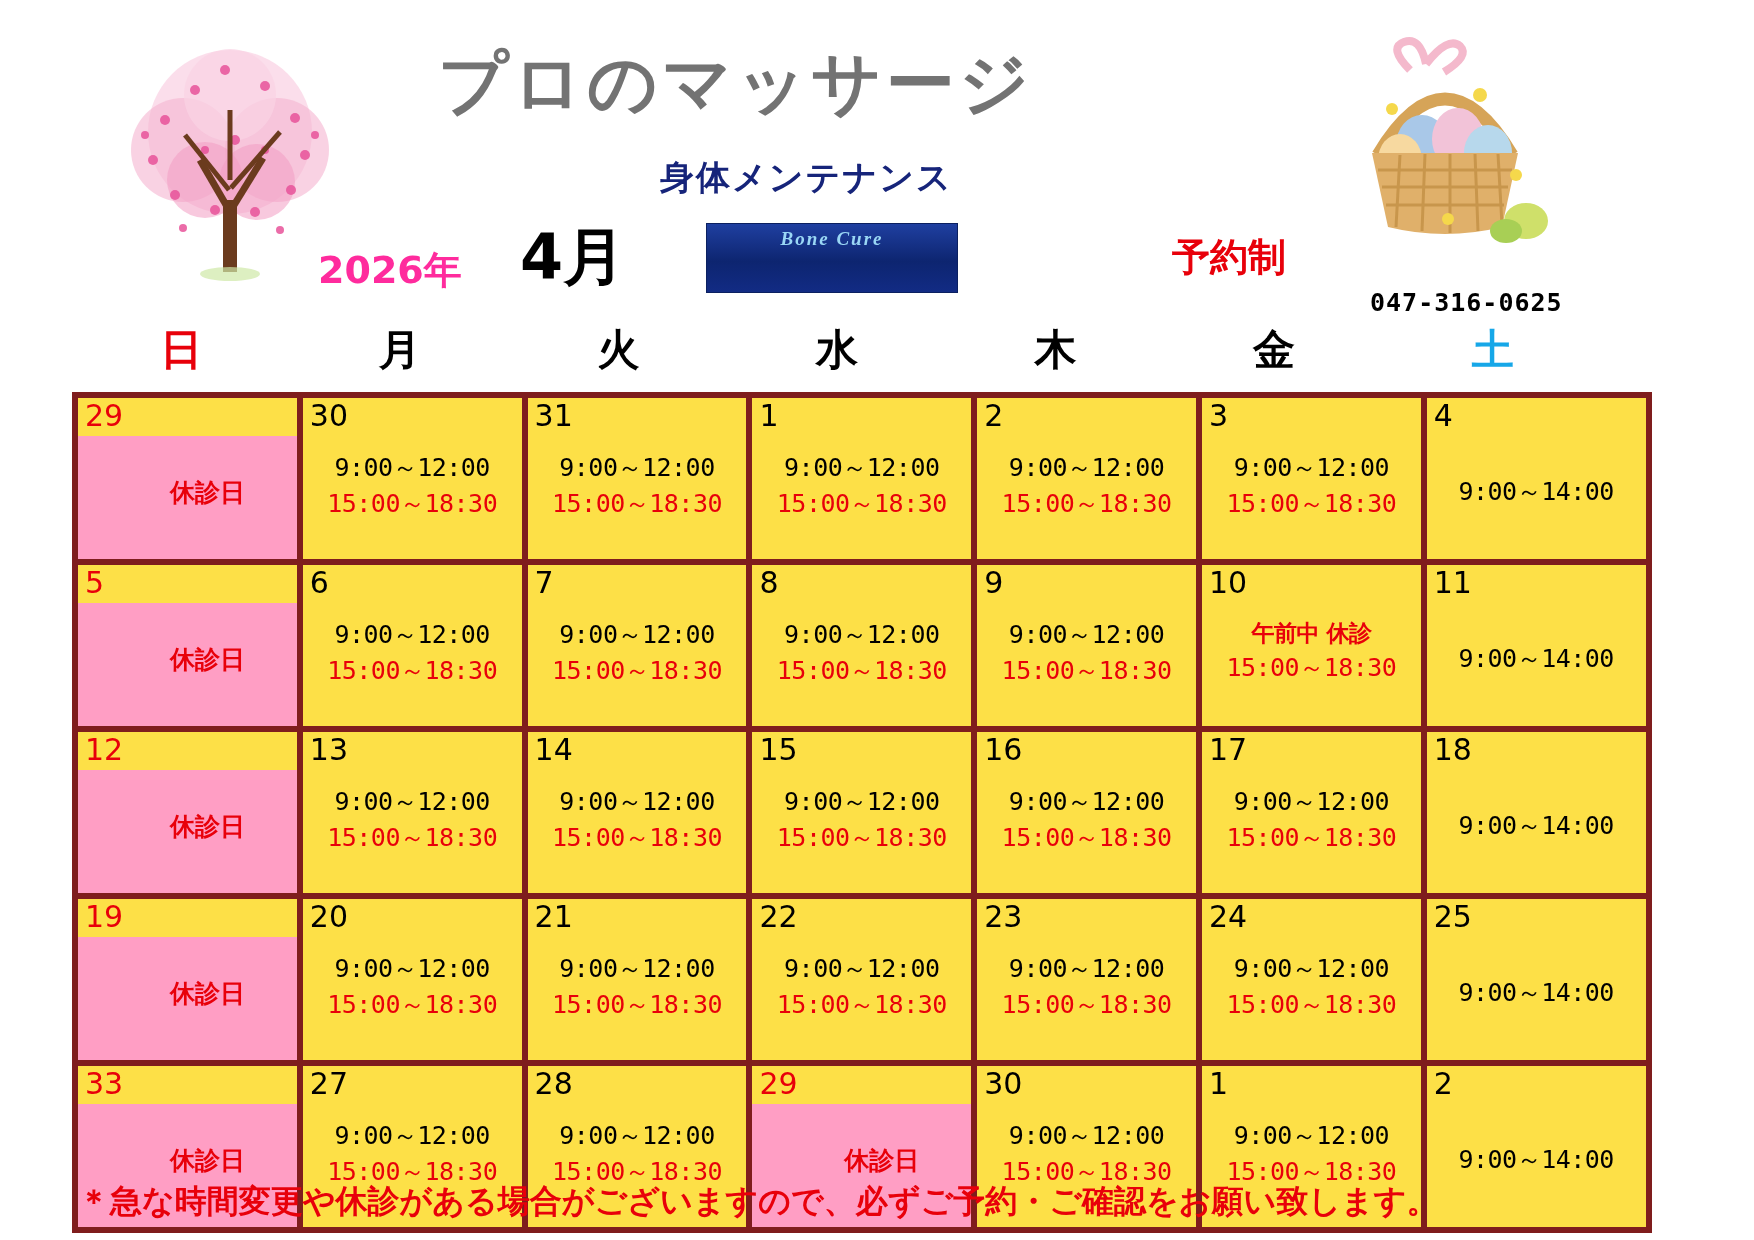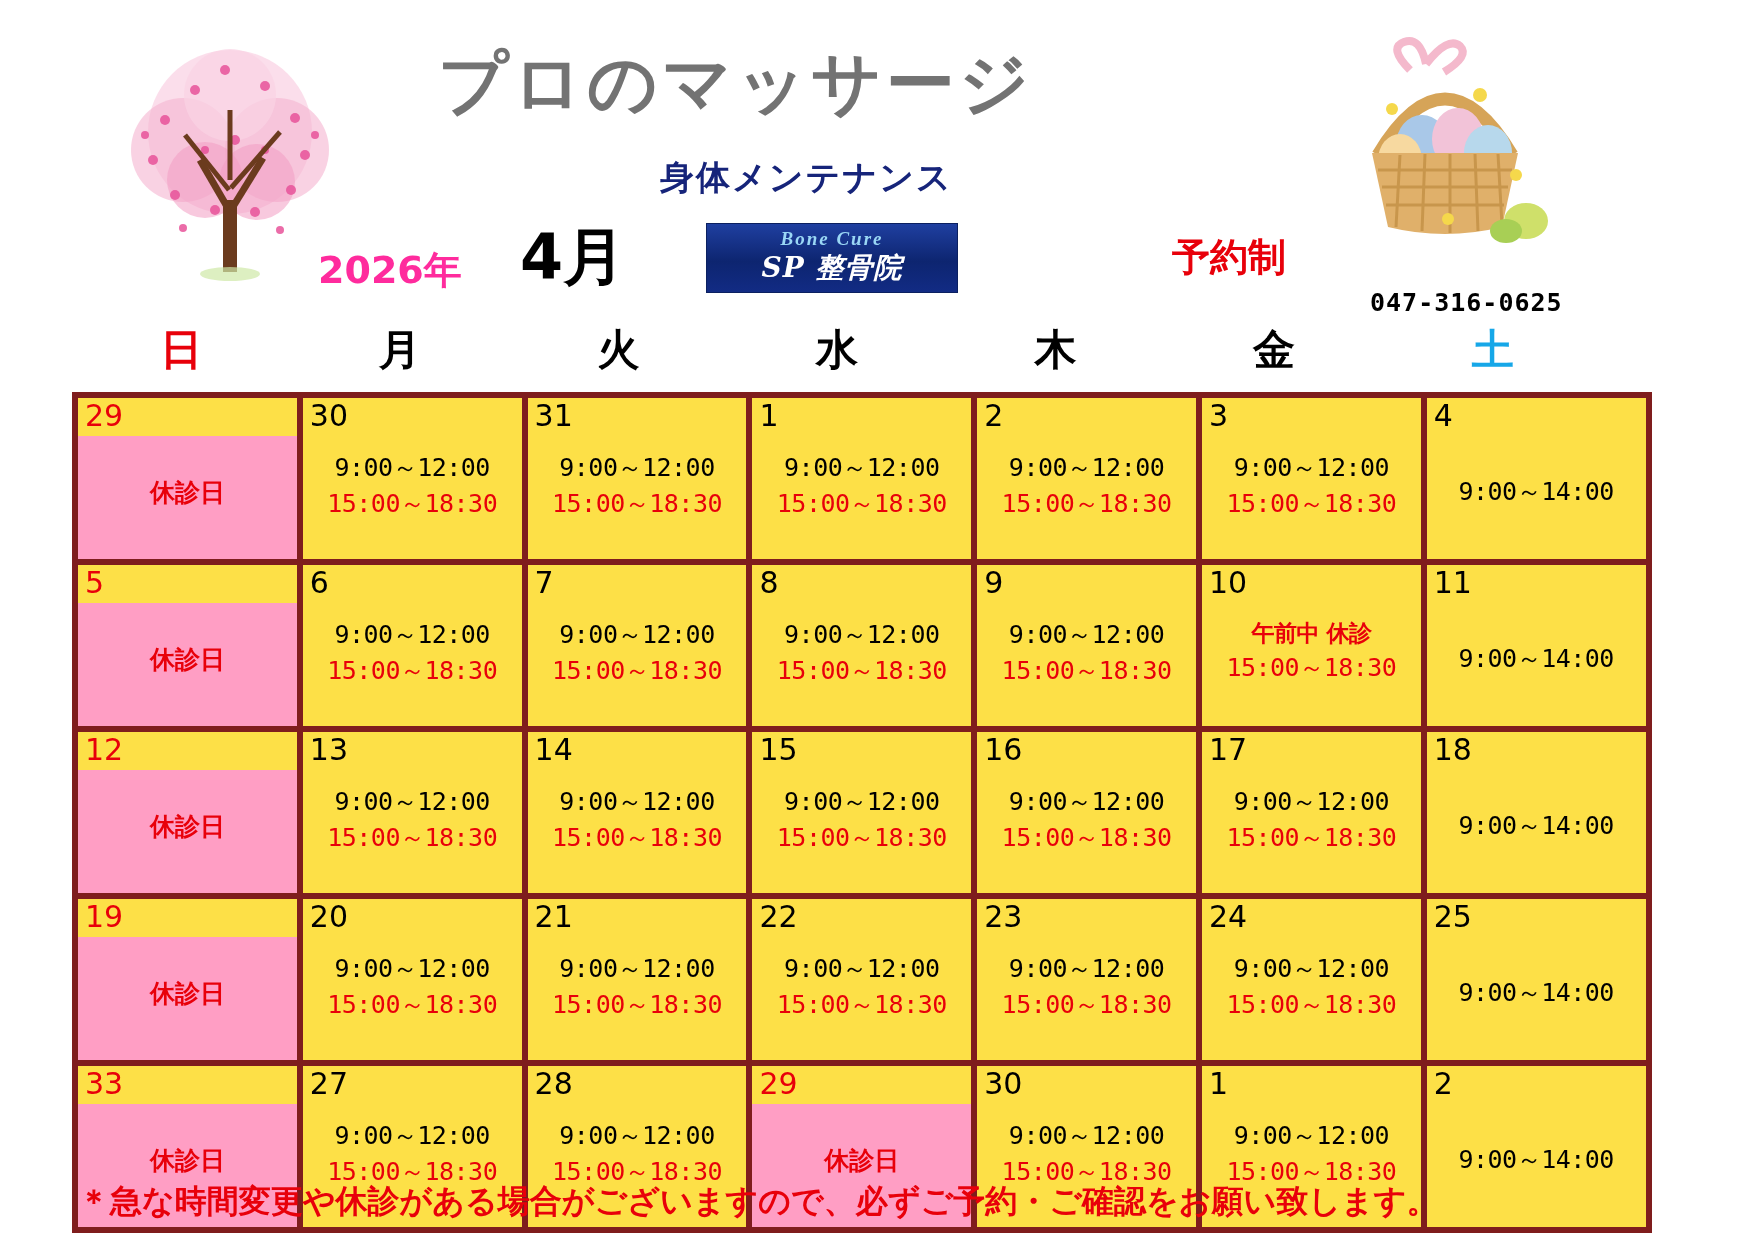--- a/index.html
+++ b/index.html
@@ -199,20 +199,21 @@
   .closed-label {
     position: absolute;
     left: 0;
     top: 78px;
     width: 100%;
     text-align: center;
     font-size: 25px;
     font-weight: bold;
     color: #e8000a;
     font-family: "DejaVu Sans", sans-serif;
+    padding-left: 20px;
   }
 
   .hours {
     position: absolute;
     left: 0;
     top: 52px;
     width: 100%;
     text-align: center;
     font-size: 25px;
     color: #000000;
@@ -318,21 +319,20 @@
     </g>
   </svg>
 
   <div class="main-title">プロのマッサージ</div>
   <div class="sub-title">身体メンテナンス</div>
   <div class="year-label">2026年</div>
   <div class="month-label">4月</div>
 
   <div class="logo-box">
     <div class="logo-top">Bone Cure</div>
-    <div class="logo-bottom">SP 整骨院</div>
   </div>
 
   <div class="reservation">予約制</div>
   <div class="phone">047-316-0625</div>
 </div>
 
 <div class="weekdays">
   <div class="weekday wd-sun">日</div>
   <div class="weekday wd-norm">月</div>
   <div class="weekday wd-norm">火</div>

